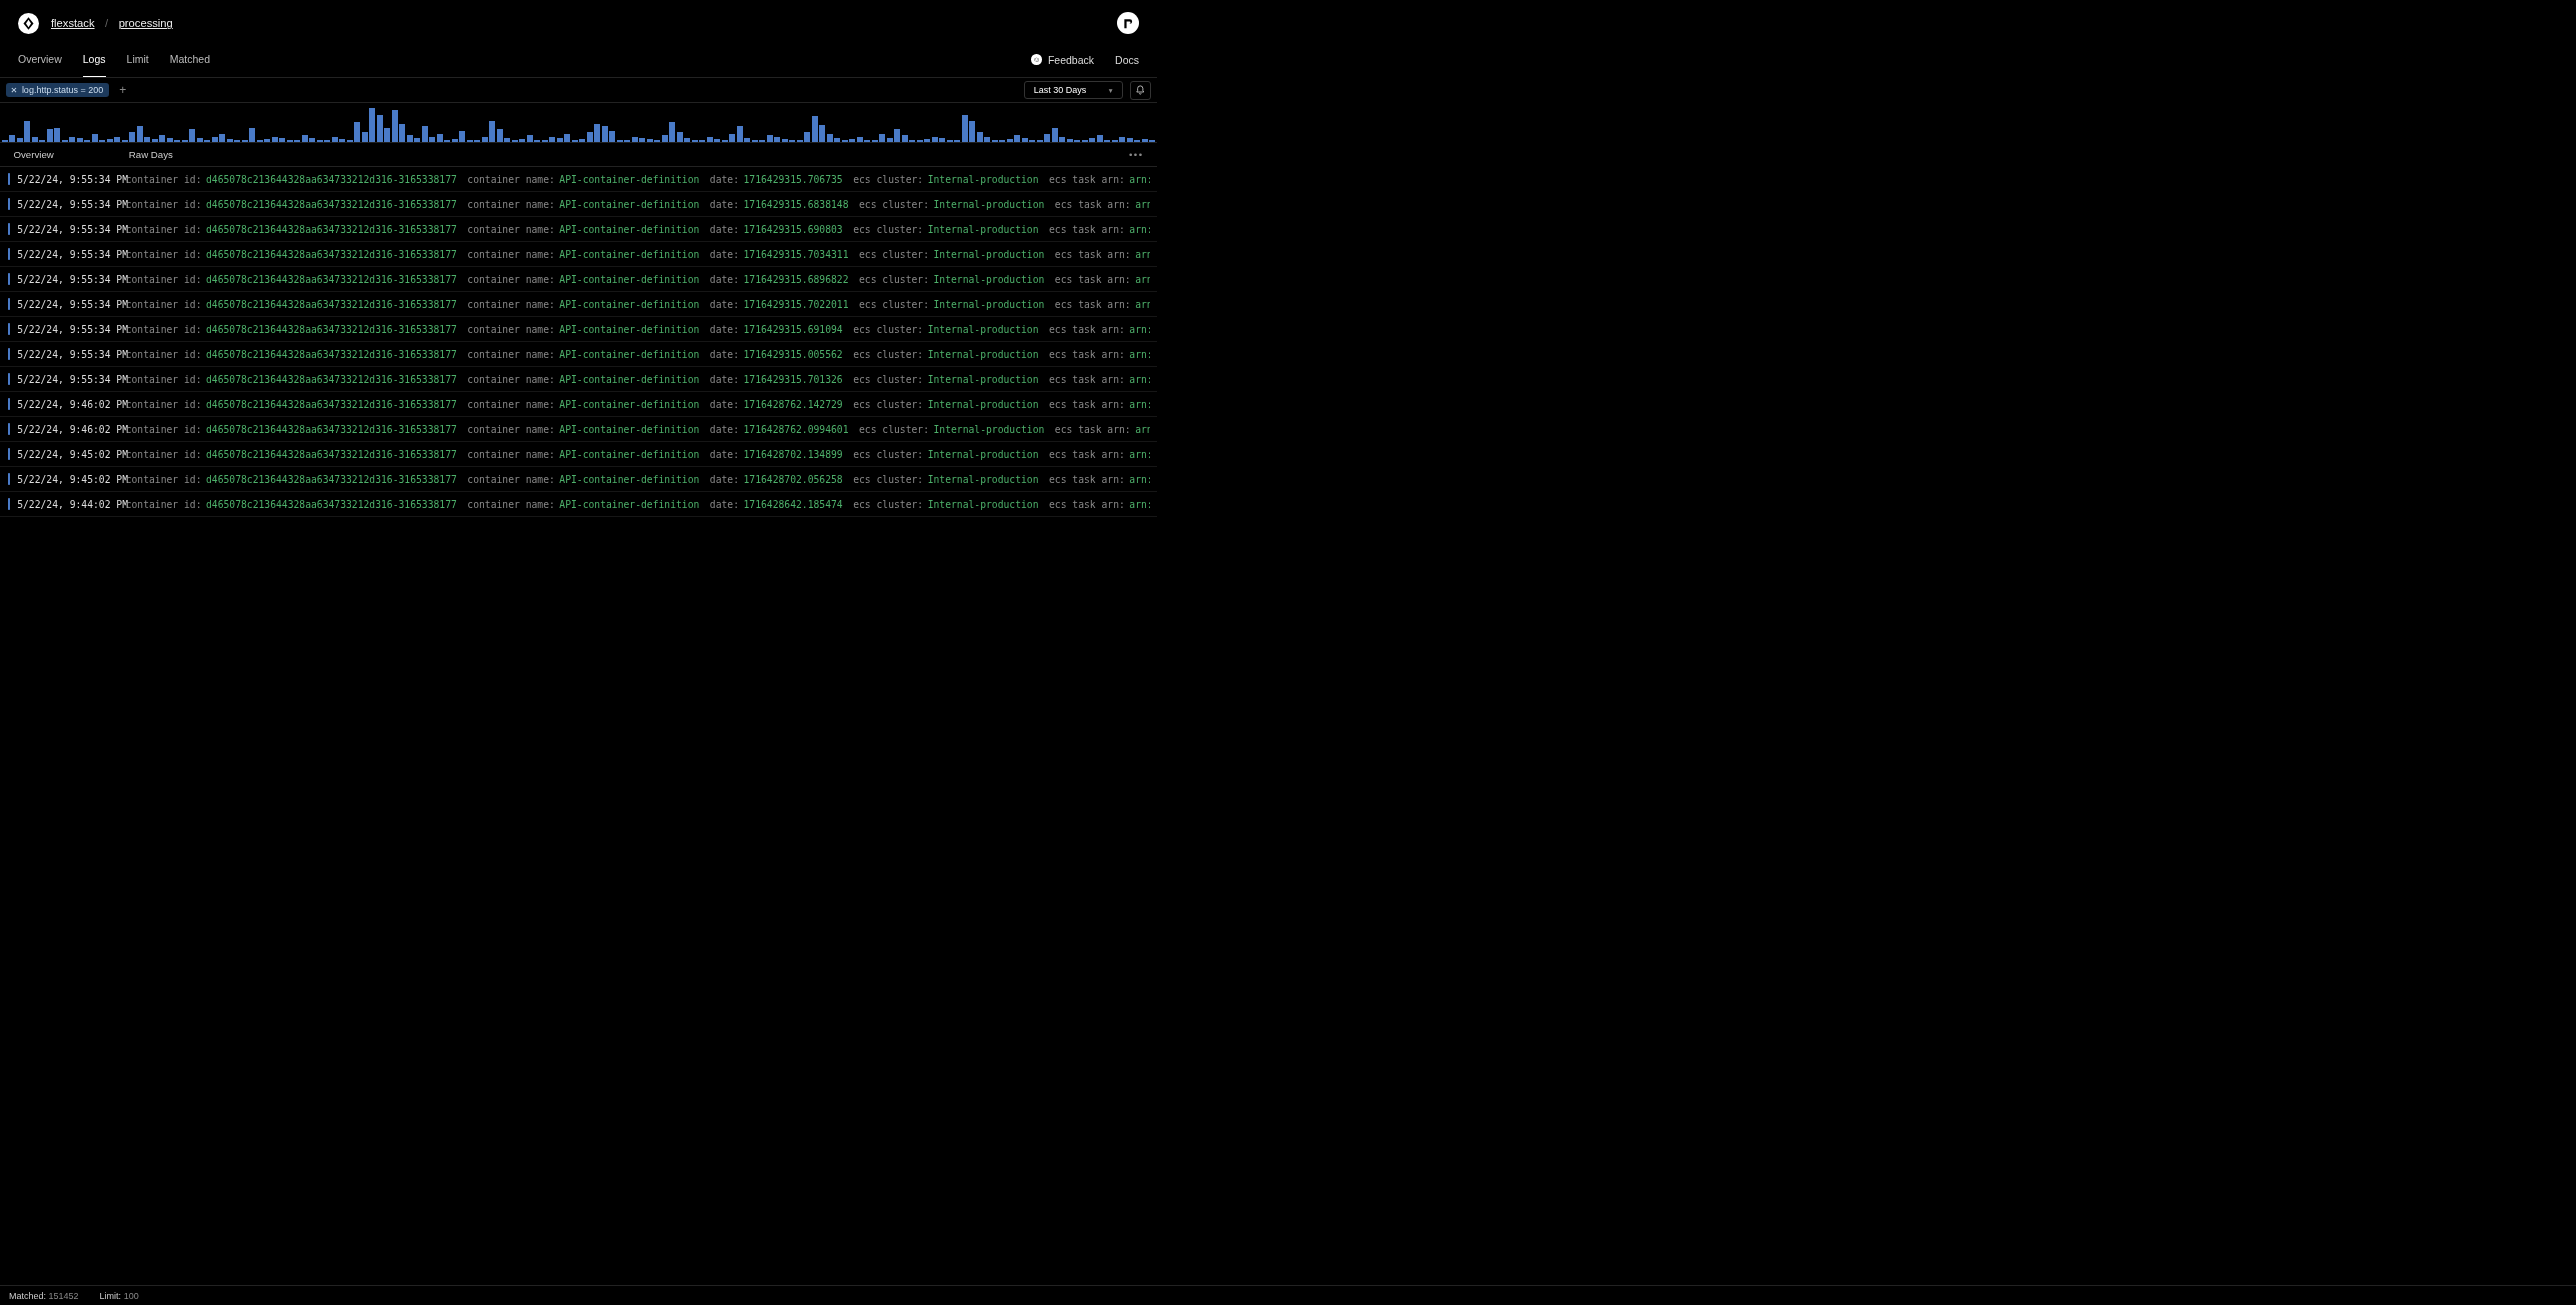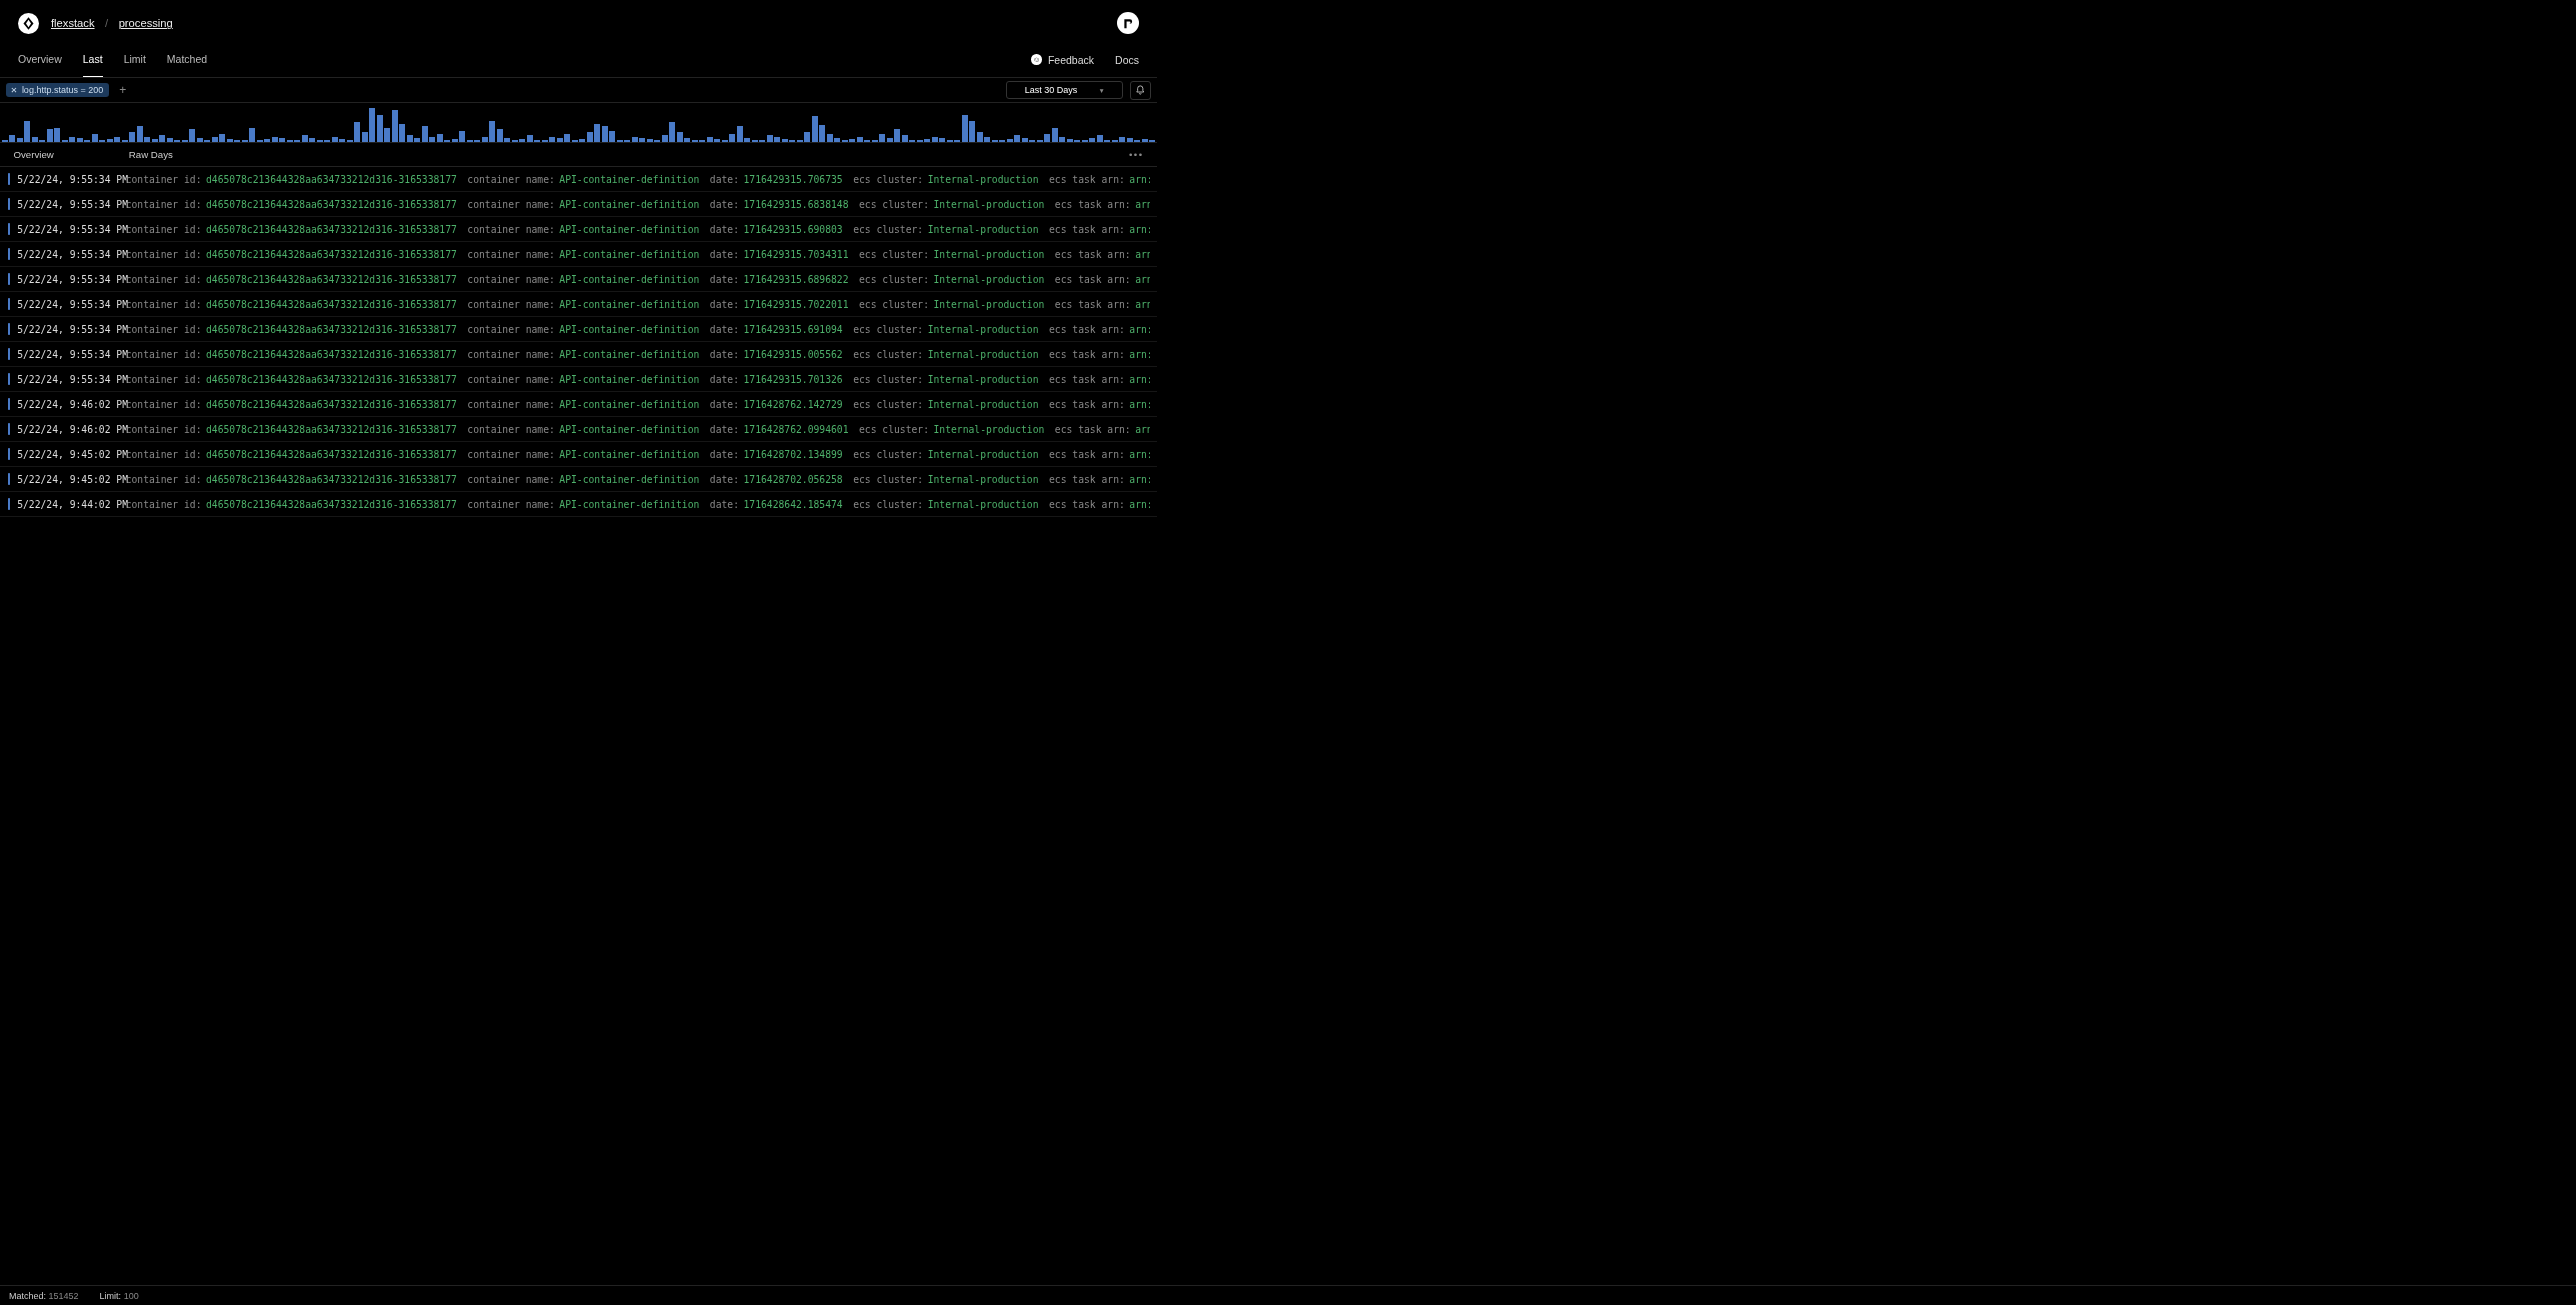--- a/index.html
+++ b/index.html
@@ -100,21 +100,21 @@
 }
 .chip-x { cursor: pointer; font-size: 8.2px; }
 .add-btn {
   width: 15px; height: 15px; display: flex; align-items: center;
   justify-content: center; color: #888; cursor: pointer; font-size: 12px;
 }
 .filter-right { display: flex; align-items: center; gap: 7.5px; }
 .range-select {
   border: 0.7px solid #333;
   border-radius: 3px;
-  padding: 3px 18px;
+  padding: 3px 9px;
   font-size: 9px;
   display: flex;
   align-items: center;
   gap: 22.4px;
   cursor: pointer;
   background: #000;
 }
 .chevron { font-size: 7.5px; color: #888; }
 .bell-btn {
   border: 0.7px solid #333;
@@ -197,21 +197,21 @@
   <div class="header-right">
     <svg viewBox="0 0 24 24">
         <path d="M6 4 h10 a4 4 0 0 1 0 8 h-6 v8 h-4 z M10 8 v4 h5 a2 2 0 0 0 0-4 z" fill="#000"></path>
       </svg>
   </div>
 </div>
 
 <div class="nav-row">
   <div class="tabs">
     <div class="tab">Overview</div>
-    <div class="tab active">Last</div>
+    <div class="tab active">Logs</div>
     <div class="tab">Limit</div>
     <div class="tab">Matched</div>
   </div>
   <div class="nav-right">
     <div class="feedback">
       <span class="smiley">☺</span>
       <span>Feedback</span>
     </div>
     <div class="docs-link">Docs</div>
   </div>

